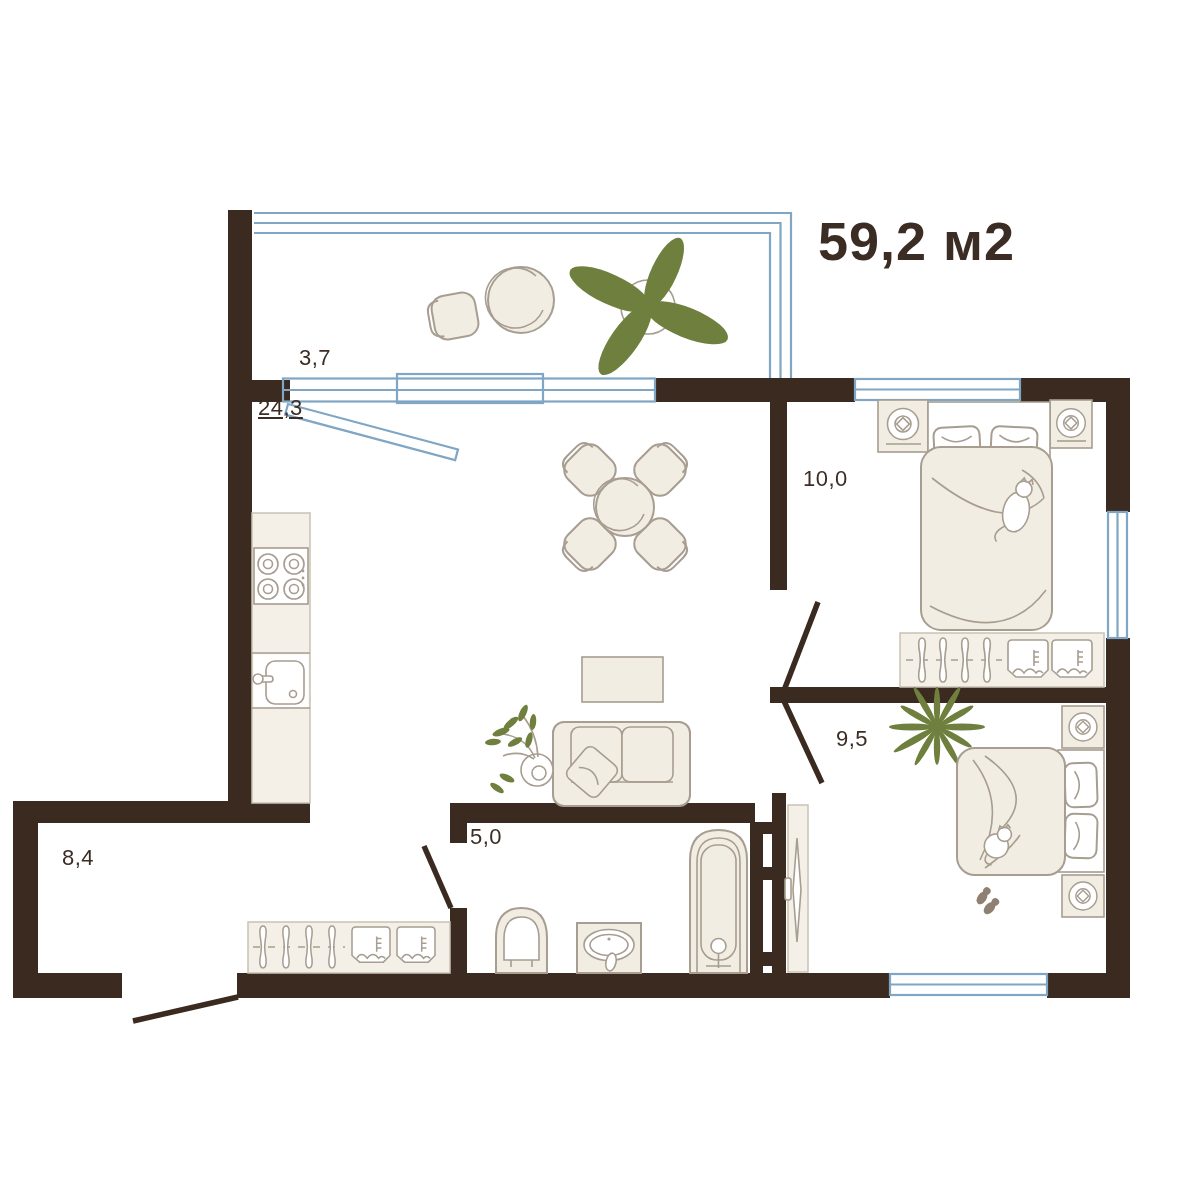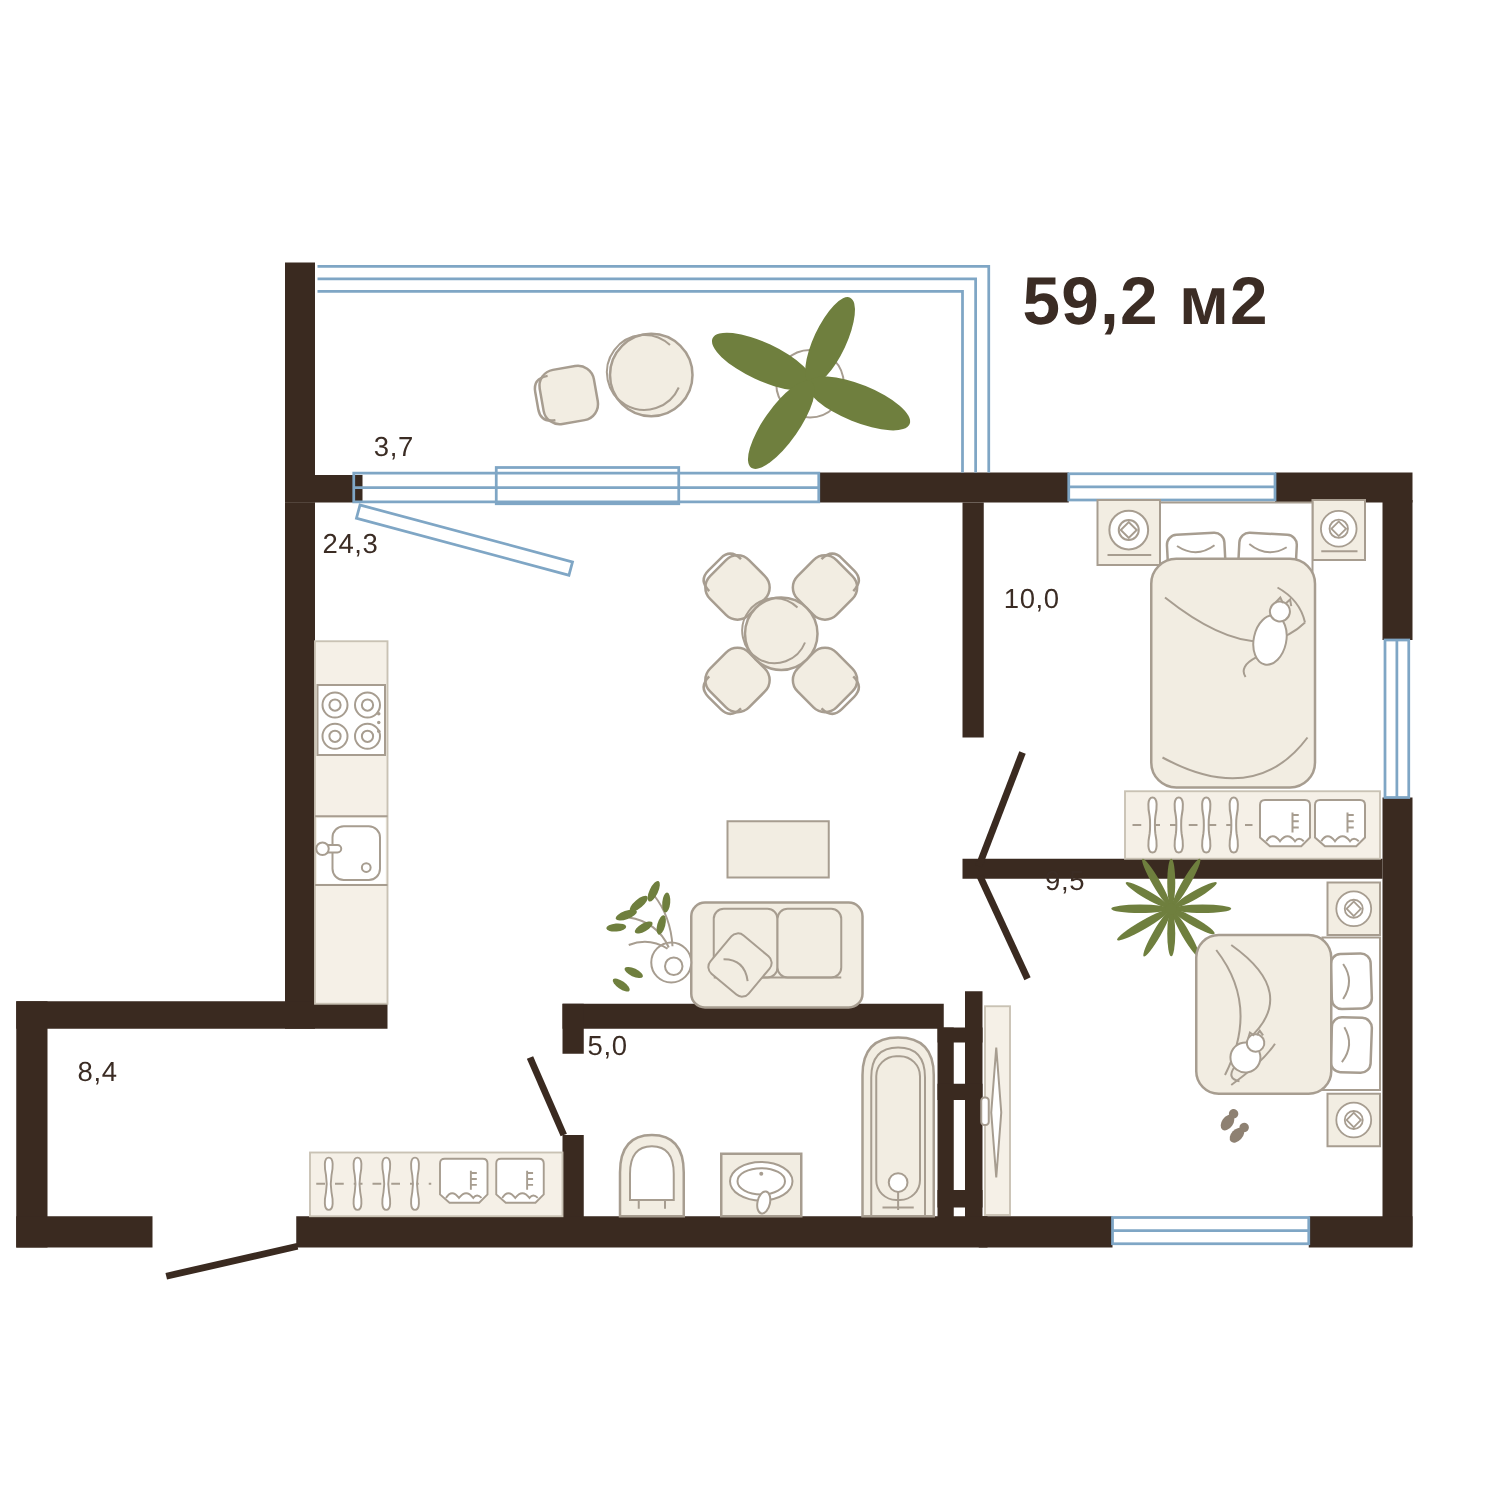--- a/index.html
+++ b/index.html
@@ -379,19 +379,19 @@
   <g>
     <line class="door" x1="133" y1="1021" x2="238" y2="997"></line>
     <line class="door" x1="424" y1="846" x2="451" y2="908"></line>
     <line class="door" x1="783" y1="693" x2="818" y2="602"></line>
     <line class="door" x1="784" y1="701" x2="822" y2="783"></line>
   </g>
 </svg>
 
 <div class="title" style="left:818px;top:210px;">59,2 м2</div>
 <div class="lbl" style="left:258px;top:345px;margin-left:41px;">3,7</div>
-<div class="lbl" style="left:258px;top:422px;">24,3</div>
+<div class="lbl" style="left:258px;top:395px;text-decoration:underline;">24,3</div>
 <div class="lbl" style="left:803px;top:466px;">10,0</div>
-<div class="lbl" style="left:836px;top:692px;">9,5</div>
+<div class="lbl" style="left:836px;top:726px;">9,5</div>
 <div class="lbl" style="left:470px;top:824px;text-align:center;">5,0</div>
 <div class="lbl" style="left:62px;top:845px;">8,4</div>
 
 </div>
 
 </body></html>

